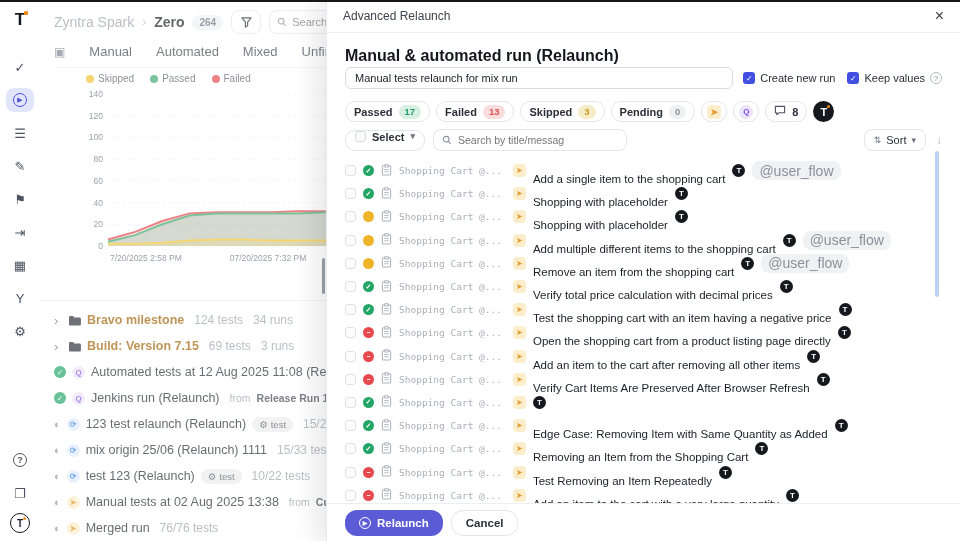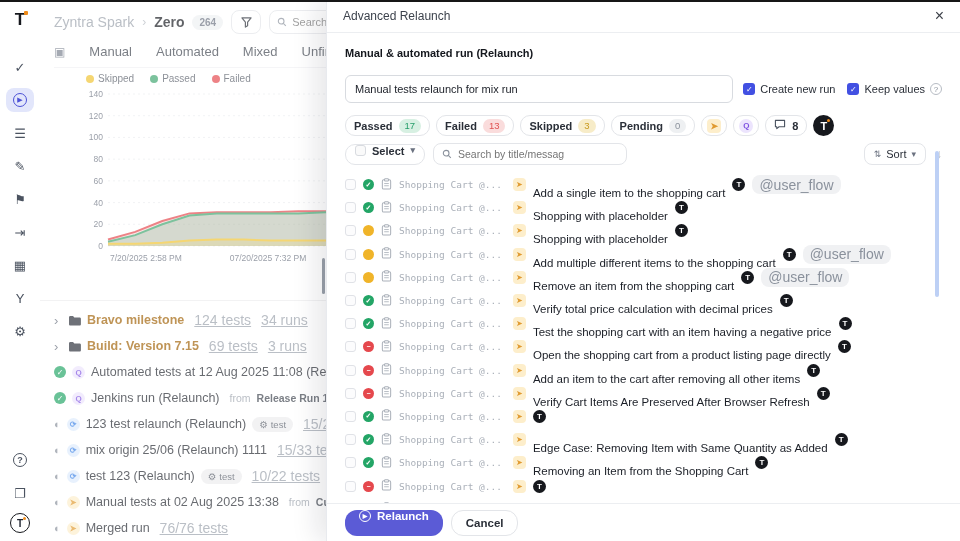--- a/index.html
+++ b/index.html
@@ -50,21 +50,21 @@
   .leg-dot { width:8px; height:8px; border-radius:50%; }
 
   .chartwrap { position:absolute; left:42px; top:86px; width:284px; height:186px; overflow:hidden; }
 
   .runs-list { position:absolute; left:0; top:298px; width:300px; border-top:1px solid #ececee; padding-top:6px; }
   .run-row { height:26px; display:flex; align-items:center; gap:6px; padding-left:14px; white-space:nowrap; cursor:pointer; }
   .caret { color:#6b7280; font-size:13px; width:8px; }
   .folder-ic svg { display:block; }
   .run-title { font-size:12.5px; color:#21252d; }
   .folder-title { font-size:12.5px; font-weight:bold; color:#a16207; }
-  .run-meta { font-size:14px; color:#9aa1ab; margin-left:4px;text-decoration:underline; }
+  .run-meta { font-size:12px; color:#9aa1ab; margin-left:4px; }
   .run-from-label { font-size:10.5px; color:#9aa1ab; margin-left:4px; }
   .run-from-val { font-size:10.5px; font-weight:bold; color:#3d434d; }
   .tagchip { background:#ececee; color:#555b66; font-size:9.5px; border-radius:8px; padding:2px 7px;
     display:flex; align-items:center; gap:3px; }
   .st-pass { width:12px; height:12px; border-radius:50%; background:#23a566; color:#fff; font-size:8px;
     display:flex; align-items:center; justify-content:center; flex:none; }
   .st-prog { color:#8a919c; font-size:11px; flex:none; }
   .kind { width:13px; height:13px; border-radius:50%; display:flex; align-items:center; justify-content:center;
     font-size:8px; font-weight:bold; flex:none; }
   .kind-auto { background:#ece4fd; color:#7c4fe0; }
@@ -75,35 +75,35 @@
   .page-scrollbar { position:absolute; left:282px; top:256px; width:3px; height:36px; background:#9aa1ab; border-radius:2px; z-index:9; }
 
   
   .modal { position:absolute; left:326px; top:0; width:634px; height:541px; background:#fff; z-index:20;
     border-left:1px solid #e8eaee; box-shadow:-10px 0 24px rgba(20,24,40,0.10); }
   .m-header { height:33px; display:flex; align-items:center; justify-content:space-between;
     padding:0 16px; border-bottom:1px solid #eceef1; }
   .m-header-title { font-size:12px; color:#3d434d; }
   .m-close { font-size:16px; color:#3c4048; cursor:pointer; line-height:1; }
   .m-body { padding:14px 18px 0; }
-  .m-title { font-size:11px; font-weight:bold; color:#14171d; margin-bottom:16px; }
+  .m-title { font-size:16px; font-weight:bold; color:#14171d; margin-bottom:2px; }
   .name-row { display:flex; align-items:center; gap:10px; }
-  .name-input { width:448px; height:28px; border:1px solid #d8dbe0; border-radius:6px; padding:0 9px;
+  .name-input { width:448px; height:22px; border:1px solid #d8dbe0; border-radius:6px; padding:0 9px;
     font-size:11px; color:#21252d; outline:none; font-family:"Liberation Sans",sans-serif; }
   .ckbox-group { display:flex; align-items:center; gap:12px; }
   .ck { display:flex; align-items:center; gap:5px; font-size:11px; color:#2a2f38; cursor:pointer; white-space:nowrap; }
   .ckbox { width:12px; height:12px; border-radius:3px; background:#4250e2; color:#fff; font-size:8px;
     display:flex; align-items:center; justify-content:center; }
   .qmark { width:12px; height:12px; border:1px solid #b7bcc4; border-radius:50%; color:#8a919c; font-size:8px;
     display:flex; align-items:center; justify-content:center; }
 
   .chips-row { display:flex; align-items:center; gap:6px; margin-top:12px; }
   .chip { display:flex; align-items:center; gap:6px; border:1px solid #e3e5e9; border-radius:10px;
     height:21px; padding:0 8px; font-size:11px; font-weight:bold; color:#2a2f38; background:#fff; cursor:pointer; }
-  .chip-badge { font-size:9.5px; font-weight:normal; border-radius:7px; padding:1.5px 6px; }
+  .chip-badge { font-size:9.5px; font-weight:bold; border-radius:7px; padding:1.5px 6px; }
   .chip-ic { width:26px; justify-content:center; padding:0; }
   .mini-ic { width:14px; height:14px; border-radius:4px; display:flex; align-items:center; justify-content:center; font-size:9px; }
   .mini-manual { background:#fdeecb; color:#e09a2f; }
   .mini-auto { background:#ece4fd; color:#7c4fe0; border-radius:50%; font-weight:bold; font-size:8px;}
   .owner-avatar { width:21px; height:21px; background:#16181d; border-radius:50%; color:#fff; font-weight:bold;
     font-size:11px; display:flex; align-items:center; justify-content:center; position:relative; cursor:pointer;}
   .owner-avatar .dot { position:absolute; top:4px; right:4px; width:3px; height:3px; background:#f08c1a; border-radius:50%; }
 
   .controls-row { display:flex; align-items:center; gap:8px; margin-top:7px; }
   .select-btn { display:flex; align-items:flex-start; gap:6px; border:1px solid #e3e5e9; border-radius:10px;
@@ -128,21 +128,21 @@
   .t-prefix { font-family:"DejaVu Sans Mono", monospace; font-size:9.5px; color:#aab0b9; letter-spacing:0; }
   .t-manual { width:13px; height:13px; border-radius:4px; background:#fdeecb; color:#e09a2f; font-size:8px;
     display:flex; align-items:center; justify-content:center; flex:none; margin-left:4px; }
   .t-title { font-size:11.5px; color:#1b1f27;margin-top:17px; }
   .t-avatar { width:13px; height:13px; background:#16181d; border-radius:50%; color:#fff; font-weight:bold;
     font-size:8px; display:flex; align-items:center; justify-content:center; flex:none; }
   .t-tag { background:#f0f1f3; color:#8a919c; font-size:14px; border-radius:8px; padding:1.5px 7px; }
 
   .m-footer { position:absolute; left:0; bottom:0; width:100%; height:38px; border-top:1px solid #eceef1;
     display:flex; align-items:center; gap:8px; padding:0 18px; background:#fff; }
-  .btn-primary { display:flex; align-items:flex-start; gap:6px; background:#5b5bd6; color:#fff; border:none;
+  .btn-primary { display:flex; align-items:center; gap:6px; background:#5b5bd6; color:#fff; border:none;
     border-radius:12px; height:26px; padding:0 14px; font-size:11.5px; font-weight:bold; cursor:pointer; font-family:"Liberation Sans",sans-serif;}
   .btn-play { width:12px; height:12px; border:1.3px solid #fff; border-radius:50%; display:flex;
     align-items:center; justify-content:center; font-size:6px; }
   .btn-ghost { background:#fff; border:1px solid #e3e5e9; border-radius:12px; height:26px; padding:0 14px;
     font-size:11.5px; font-weight:bold; color:#2a2f38; cursor:pointer; font-family:"Liberation Sans",sans-serif;}
   .m-scrollbar { position:absolute; right:21px; top:151px; width:4px; height:146px; background:#bdd0f5; border-radius:2px; }
 </style>
 </head>
 <body>
 
@@ -591,20 +591,21 @@
             <span class="t-ck"></span>
             <span class="t-st failed">−</span>
             <span><svg width="11" height="12" viewBox="0 0 11 13">
                 <rect x="1" y="2" width="9" height="10" rx="1.5" fill="none" stroke="#aab0b9" stroke-width="1.1"></rect>
                 <rect x="3.4" y="0.8" width="4.2" height="2.4" rx="0.8" fill="#fff" stroke="#aab0b9" stroke-width="1.1"></rect>
                 <line x1="3" y1="6" x2="8" y2="6" stroke="#aab0b9" stroke-width="0.9"></line>
                 <line x1="3" y1="8.4" x2="8" y2="8.4" stroke="#aab0b9" stroke-width="0.9"></line>
               </svg></span>
             <span class="t-prefix">Shopping Cart @...</span>
             <span class="t-manual">➤</span>
+            <span class="t-title">Test Removing an Item Repeatedly</span>
             <span class="t-avatar">T</span>
           </div>
           <div class="t-row">
             <span class="t-ck"></span>
             <span class="t-st failed">−</span>
             <span><svg width="11" height="12" viewBox="0 0 11 13">
                 <rect x="1" y="2" width="9" height="10" rx="1.5" fill="none" stroke="#aab0b9" stroke-width="1.1"></rect>
                 <rect x="3.4" y="0.8" width="4.2" height="2.4" rx="0.8" fill="#fff" stroke="#aab0b9" stroke-width="1.1"></rect>
                 <line x1="3" y1="6" x2="8" y2="6" stroke="#aab0b9" stroke-width="0.9"></line>
                 <line x1="3" y1="8.4" x2="8" y2="8.4" stroke="#aab0b9" stroke-width="0.9"></line>

